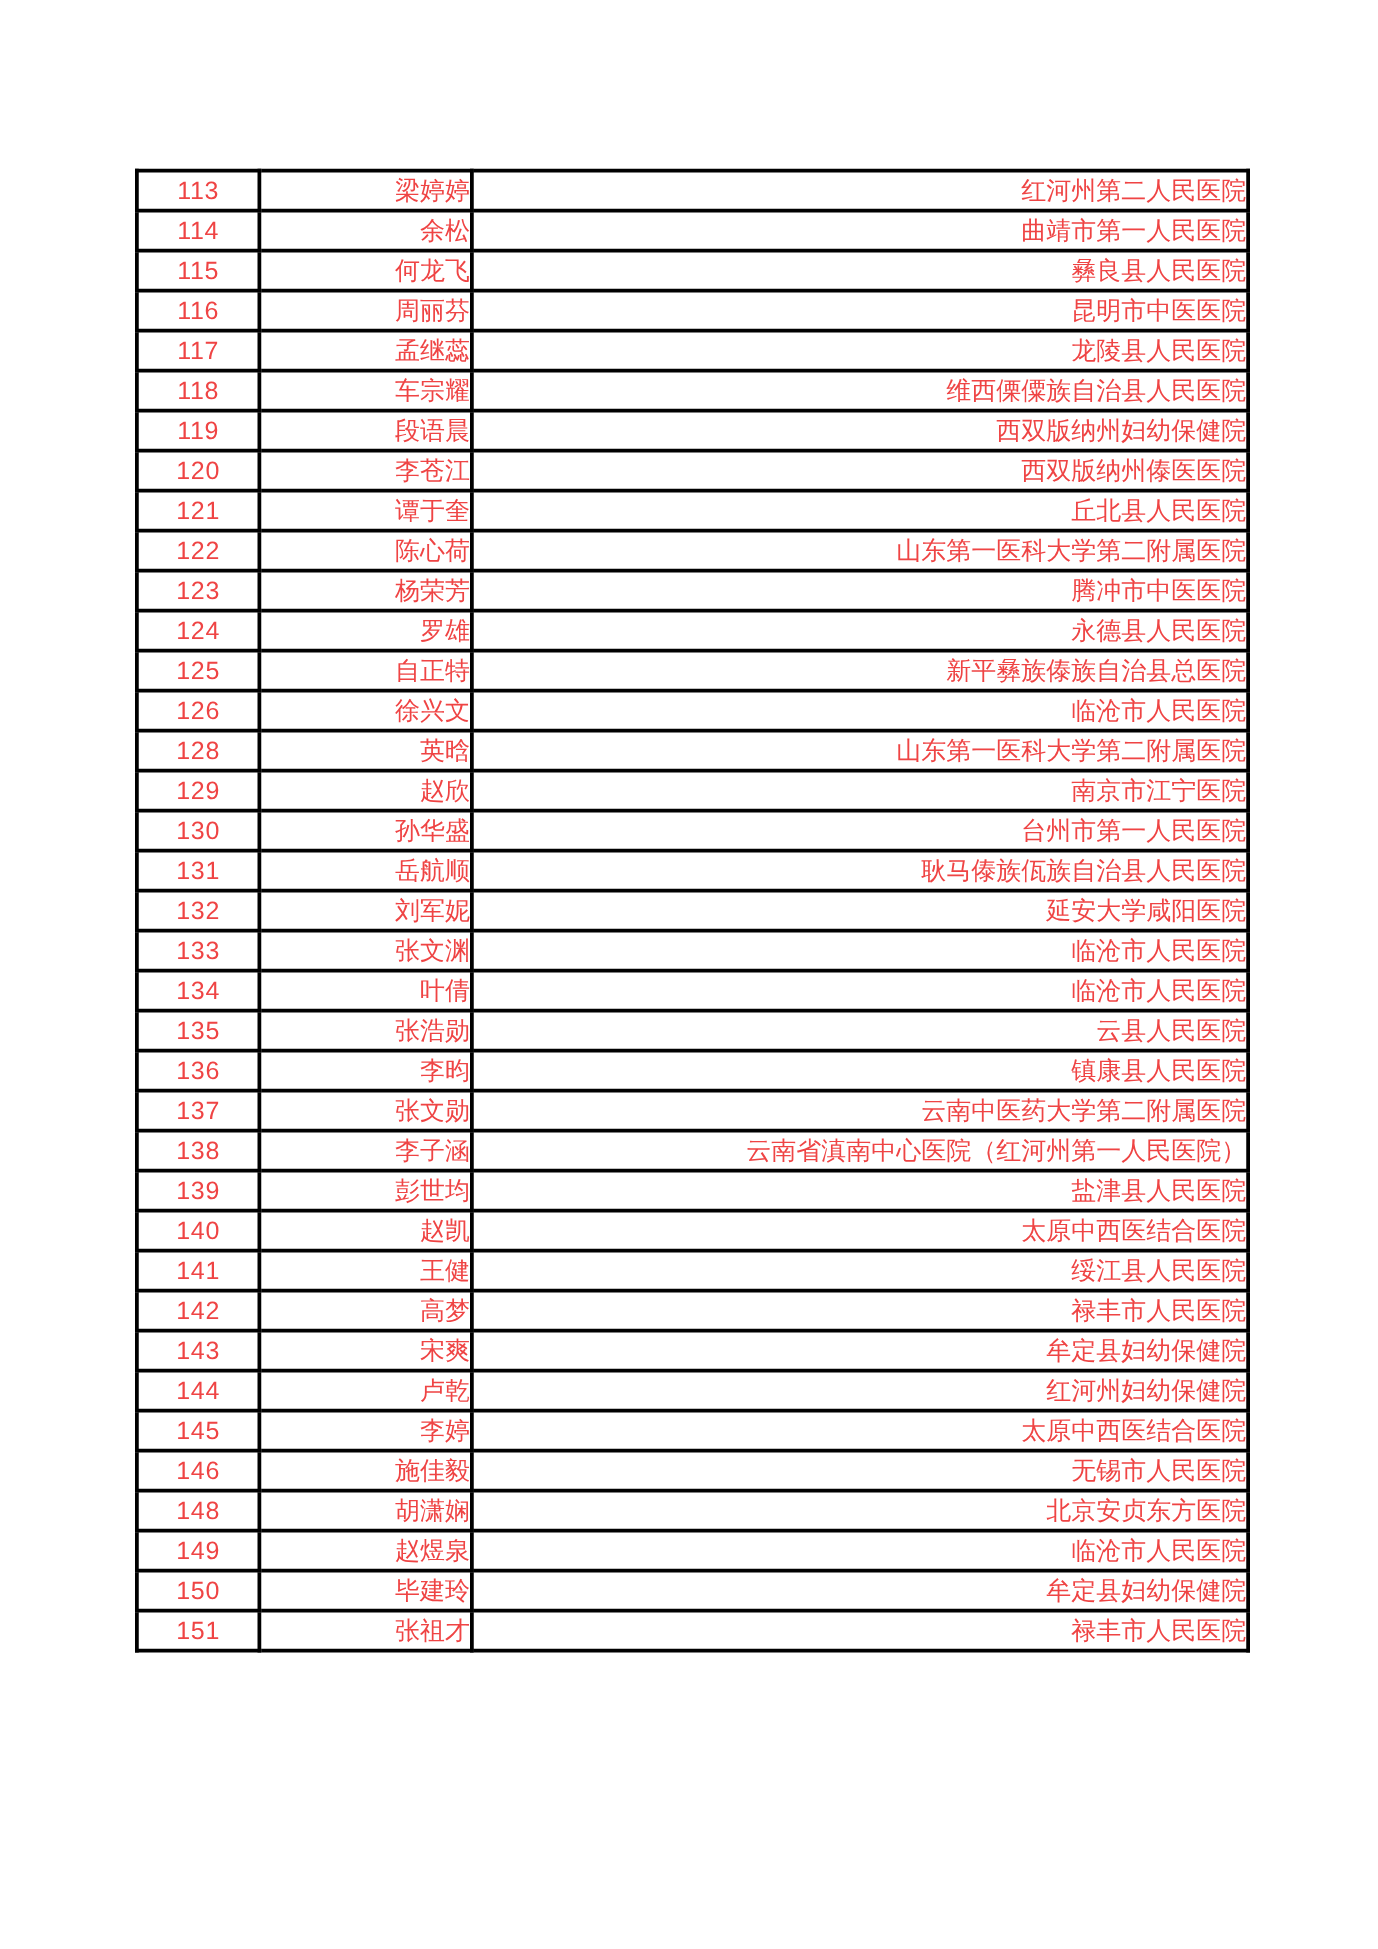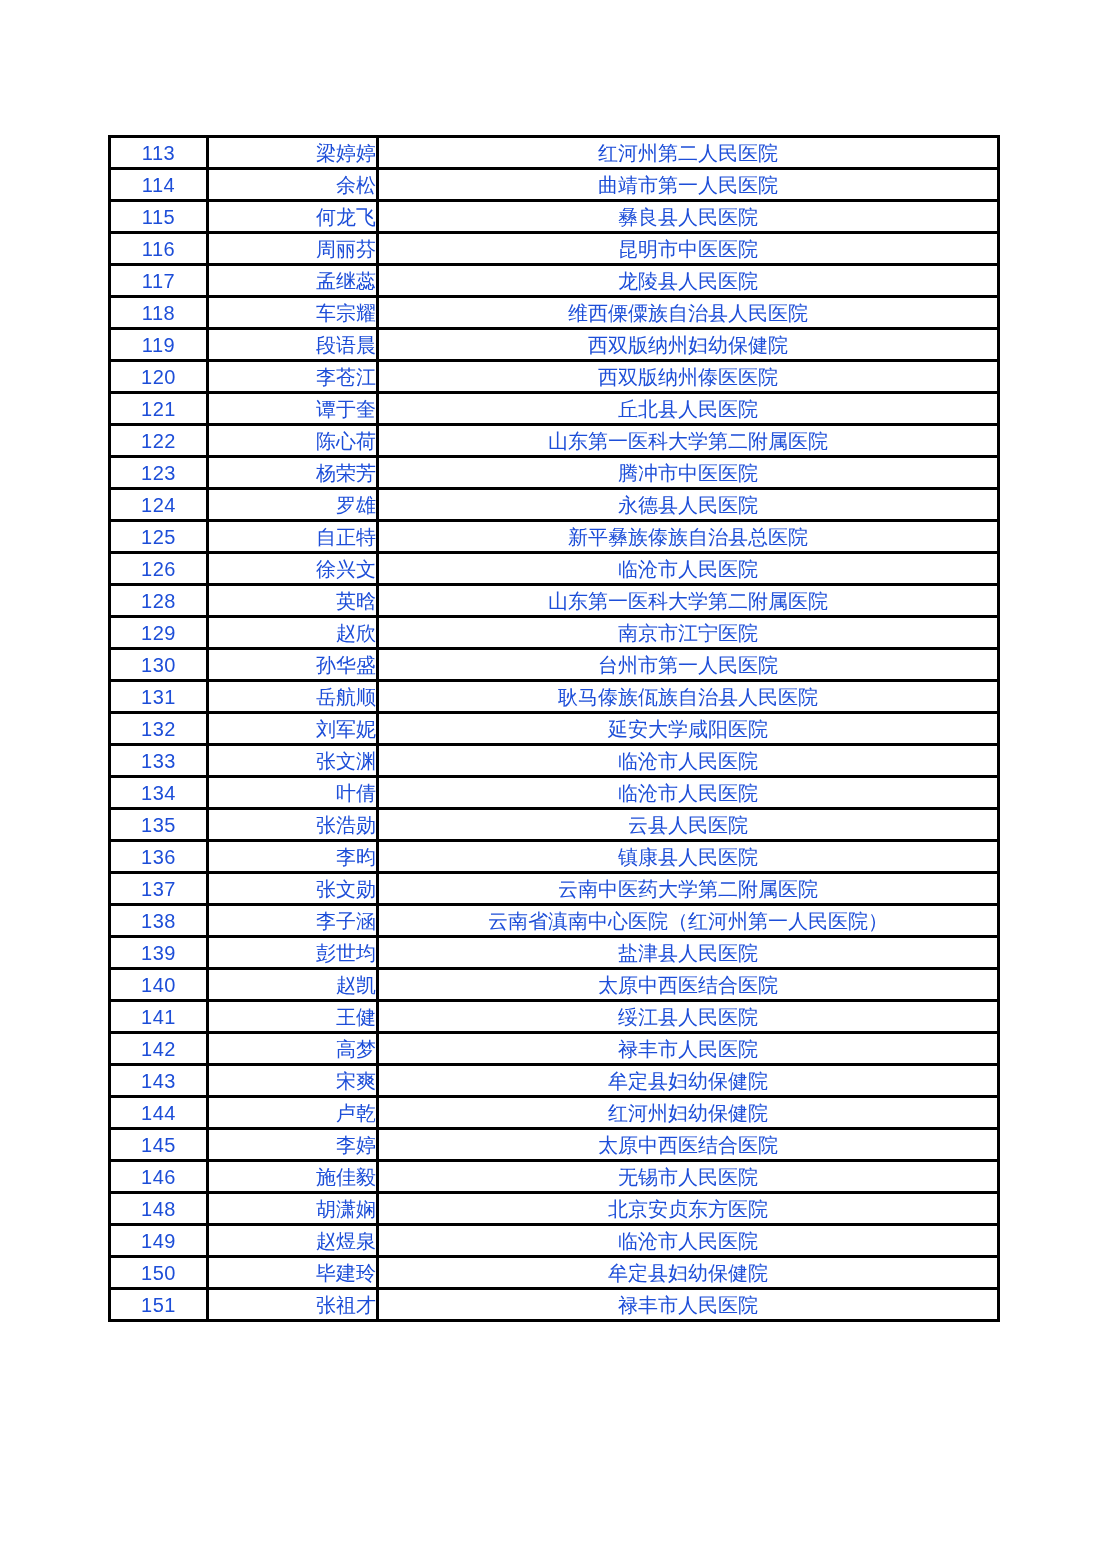--- a/index.html
+++ b/index.html
@@ -6,21 +6,21 @@
     margin: 0;
     padding: 0;
     background: #ffffff;
   }
   .page {
     position: relative;
     width: 1102px;
     height: 1559px;
     background: #ffffff;
     font-family: "Liberation Sans", "DejaVu Sans", sans-serif;
-    color: #1d4ed8;
+    color: #ef4444;
   }
   table.roster {
     position: absolute;
     left: 108px;
     top: 135px;
     width: 880px;
     border-collapse: collapse;
     table-layout: fixed;
   }
   table.roster td {
@@ -39,21 +39,21 @@
     font-size: 21px;
     letter-spacing: 0.5px;
   }
   td.col-name {
     width: 167px;
     text-align: right;
     padding-left: 6px;
   }
   td.col-org {
     width: 618px;
-    text-align: center;
+    text-align: right;
     padding-left: 6px;
   }
 </style>
 </head>
 <body>
 
 <div class="page">
   <table class="roster">
     <tbody>
         <tr>

